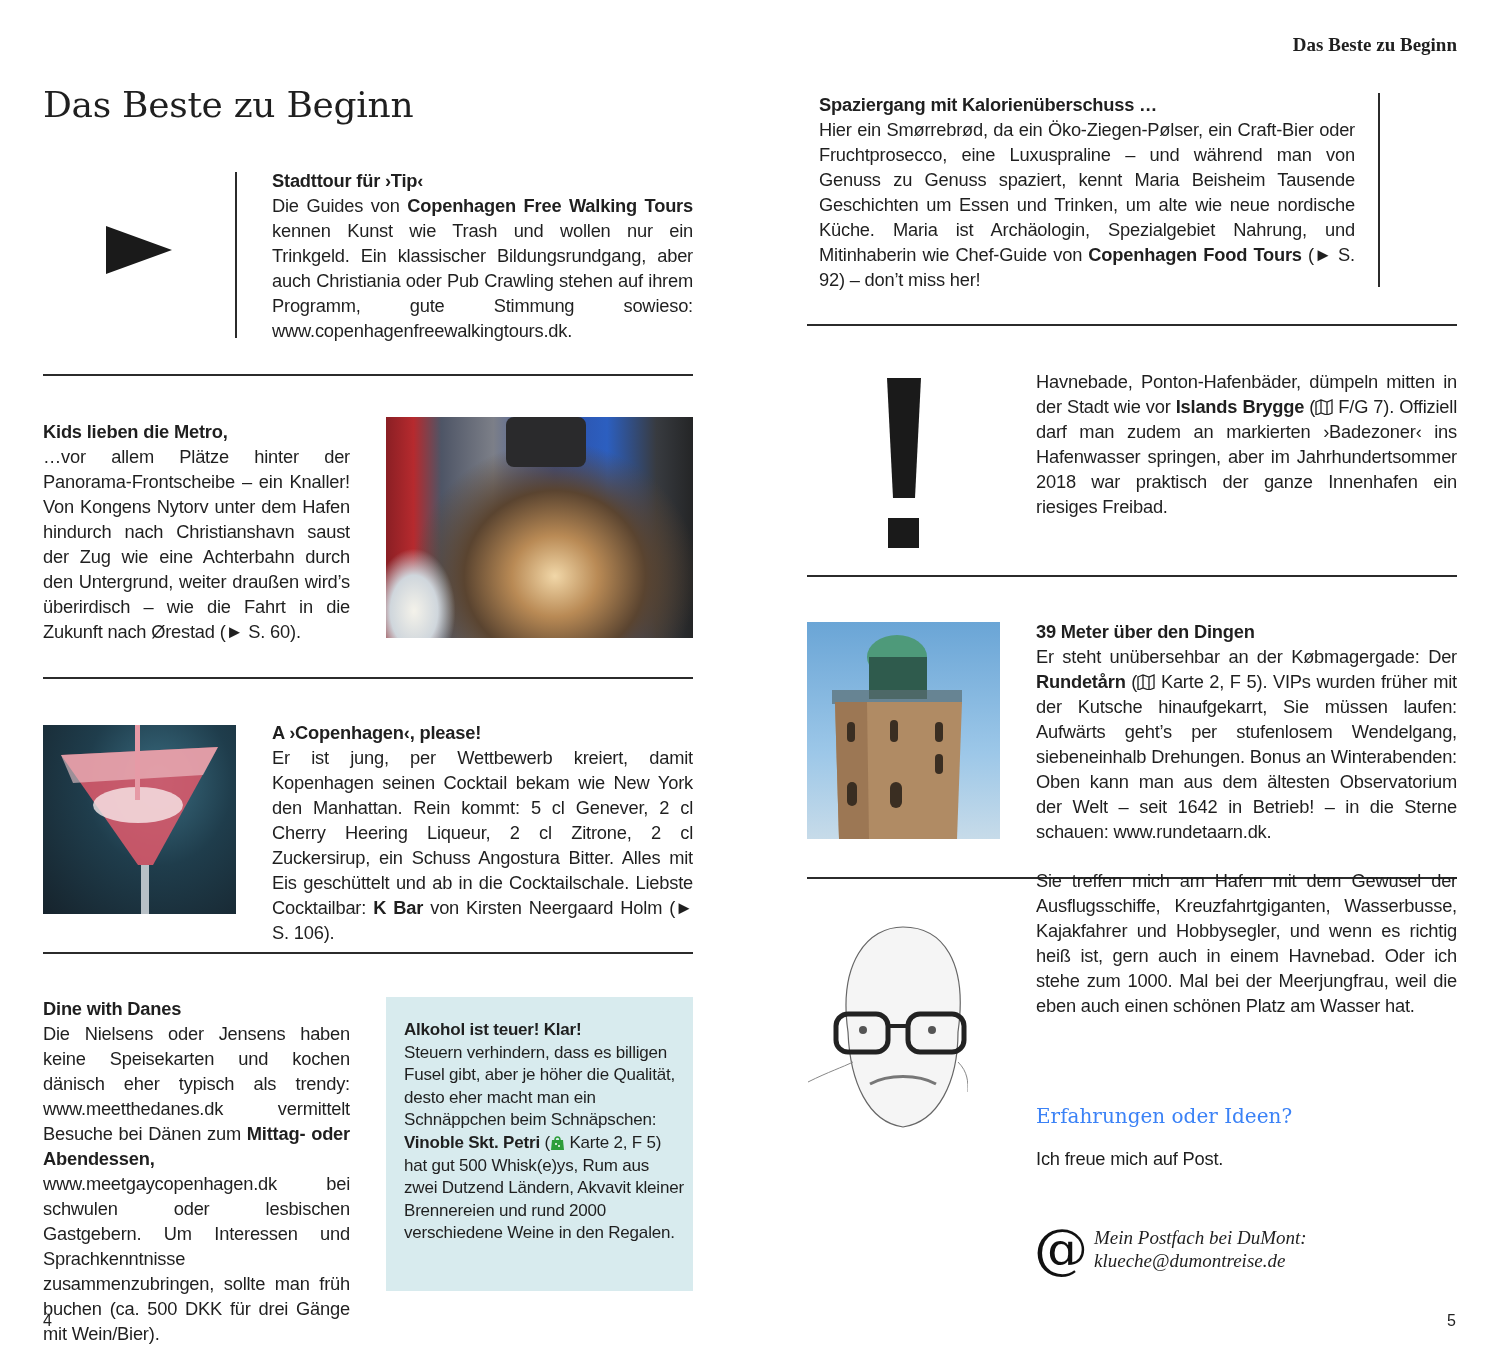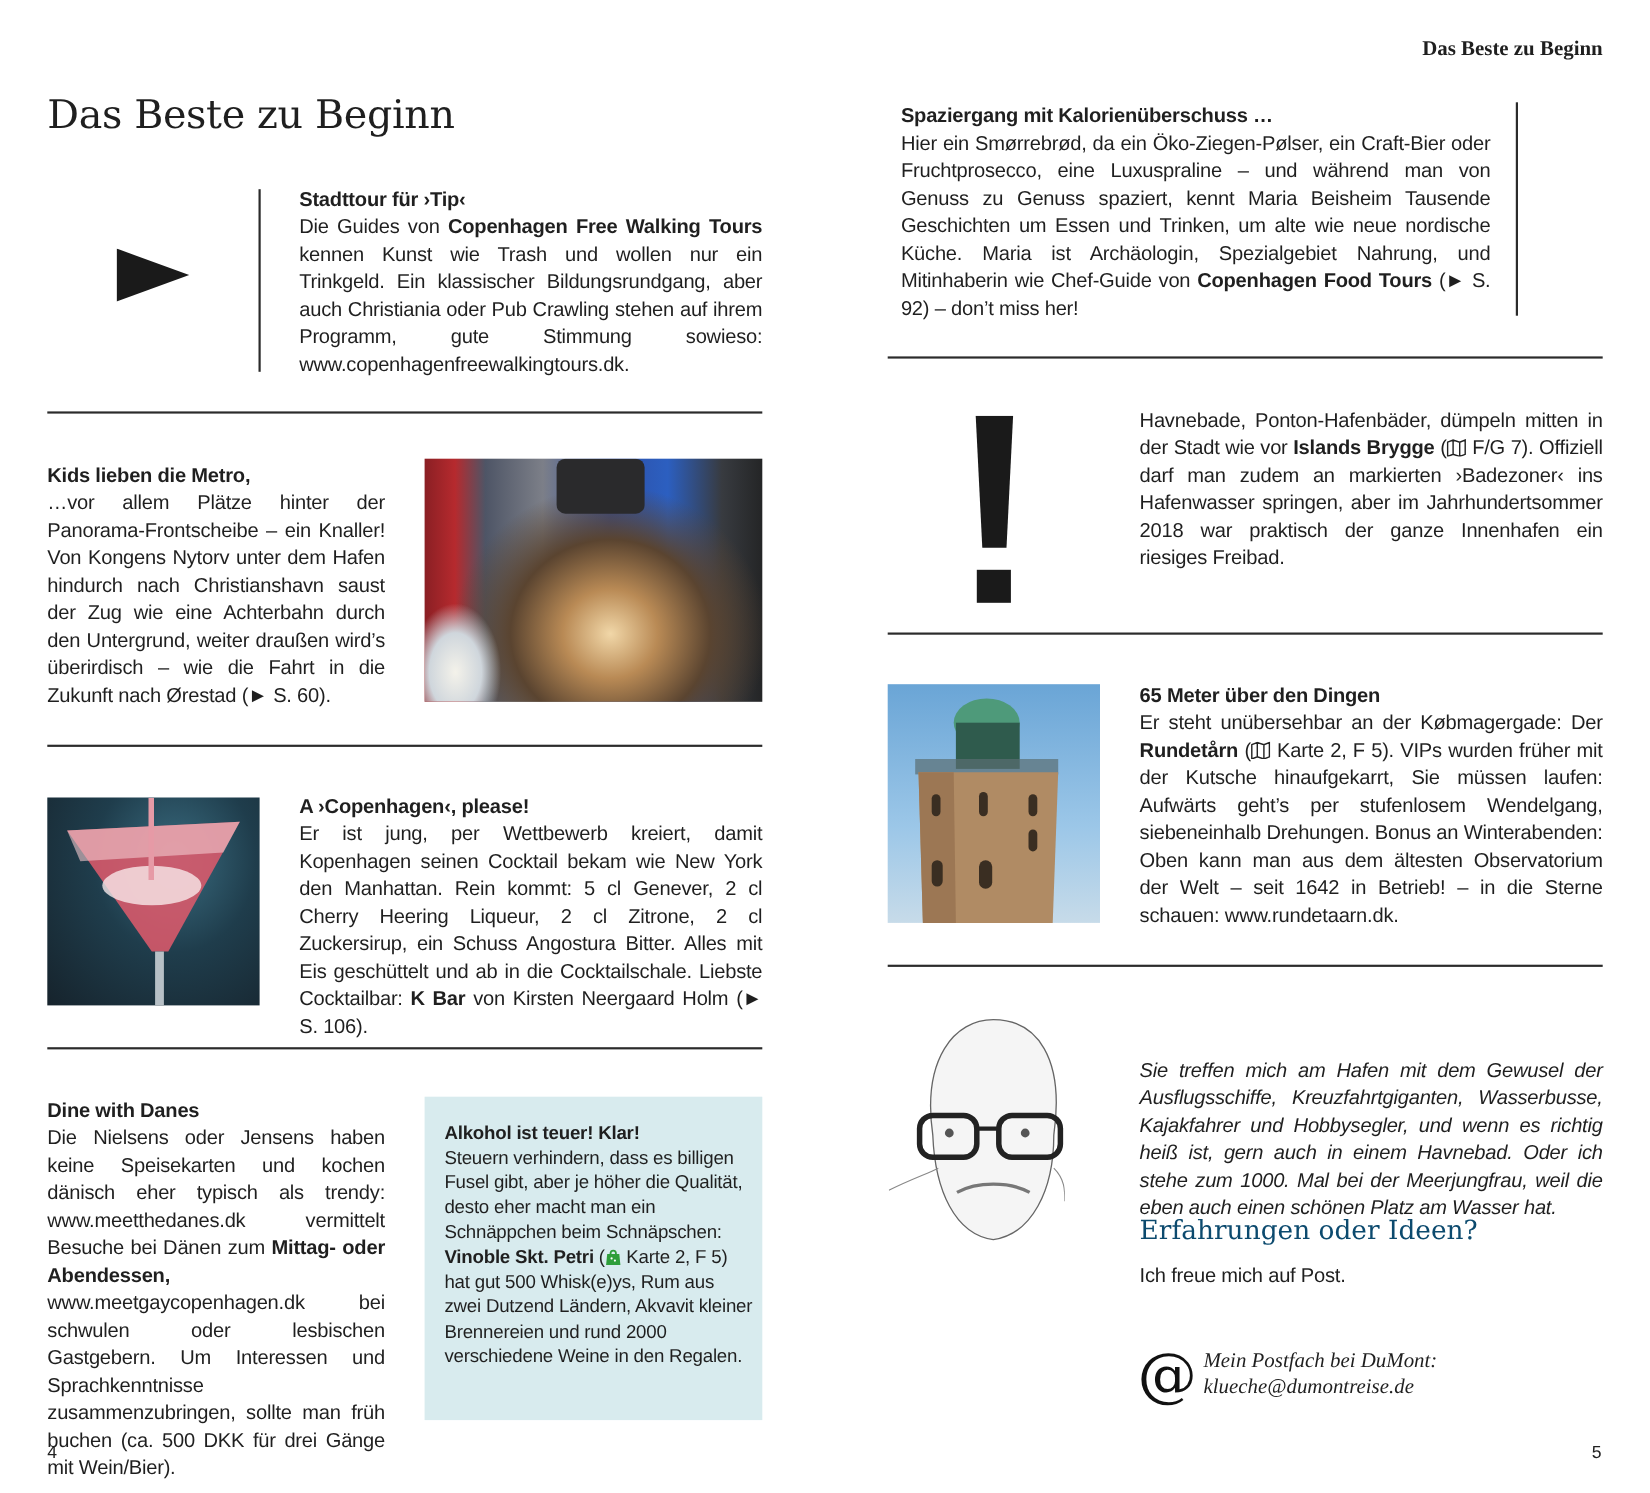--- a/index.html
+++ b/index.html
@@ -11,21 +11,21 @@
   .justify { text-align: justify; }
   .head { font-weight: bold; }
   b { font-weight: bold; }
   .rule { position: absolute; height: 2px; background: #2b2b2b; }
   .vrule { position: absolute; width: 2px; background: #2b2b2b; }
   .title { font-family: "DejaVu Serif", serif; font-size: 36px; color: #1f1f1f; letter-spacing: -0.3px; }
   .runhead { font-family: "Liberation Serif", serif; font-weight: bold; font-size: 19px; }
   .pagenum { font-size: 16px; color: #222; }
   .img { position: absolute; overflow: hidden; }
   .infobox { position: absolute; background: #d8ebee; }
-  .teal-head { font-family: "DejaVu Serif", serif; color: #0c4a6e; font-size: 24px; }
+  .teal-head { font-family: "DejaVu Serif", serif; color: #3b82f6; font-size: 20px; }
   .mail { font-family: "Liberation Serif", serif; font-style: italic; font-size: 19px; line-height: 23px; }
   .icon-inline { display: inline-block; vertical-align: -2px; }
 </style>
 </head>
 <body>
 
 <div class="abs runhead" style="right:43px; top:34px;">Das Beste zu Beginn</div>
 
 <div class="abs title" style="left:43px; top:84px;">Das Beste zu Beginn</div>
 
@@ -121,40 +121,40 @@
       <rect x="40" y="100" width="8" height="20" rx="4"></rect>
       <rect x="83" y="98" width="8" height="22" rx="4"></rect>
       <rect x="128" y="100" width="8" height="20" rx="4"></rect>
       <rect x="40" y="160" width="10" height="24" rx="5"></rect>
       <rect x="83" y="160" width="12" height="26" rx="6"></rect>
       <rect x="128" y="132" width="8" height="20" rx="4"></rect>
     </g>
   </svg>
 </div>
 <div class="abs body-text justify" style="left:1036px; top:619px; width:421px;">
-  <div class="head">65 Meter über den Dingen</div>
+  <div class="head">39 Meter über den Dingen</div>
   <span>Er steht unübersehbar an der Købmagergade: Der </span><b>Rundetårn</b> (<svg class="icon-inline" width="18" height="16">
       <path d="M1,3 L6,1 L12,3 L17,1 L17,14 L12,16 L6,14 L1,16 Z M6,1 L6,14 M12,3 L12,16" stroke="#222" stroke-width="1.3" fill="none"></path>
     </svg><span> Karte 2, F 5).</span><span> VIPs wurden früher mit der Kutsche hinaufgekarrt, Sie müssen laufen: Aufwärts geht’s per stufenlosem Wendelgang, siebeneinhalb Drehungen. Bonus an Winterabenden: Oben kann man aus dem ältesten Observatorium der Welt – seit 1642 in Betrieb! – in die Sterne schauen: www.rundetaarn.dk.</span>
 </div>
 
 <div class="rule" style="left:807px; top:877px; width:650px;"></div>
 
 <svg class="abs" style="left:808px; top:922px;" width="160" height="225">
   <path d="M40,110 C30,40 60,5 95,5 C135,5 160,40 150,110 C150,160 130,200 95,205 C60,200 42,160 40,110 Z" fill="#f5f5f5" stroke="#666" stroke-width="1.2"></path>
   <rect x="28" y="92" width="52" height="38" rx="12" fill="none" stroke="#222" stroke-width="5"></rect>
   <rect x="100" y="92" width="56" height="38" rx="12" fill="none" stroke="#222" stroke-width="5"></rect>
   <line x1="80" y1="104" x2="100" y2="104" stroke="#222" stroke-width="4"></line>
   <circle cx="55" cy="108" r="4" fill="#555"></circle>
   <circle cx="124" cy="108" r="4" fill="#555"></circle>
   <path d="M62,162 C80,152 110,152 128,162" stroke="#777" stroke-width="3" fill="none"></path>
   <path d="M0,160 C20,150 35,145 45,140" stroke="#888" stroke-width="1" fill="none"></path>
   <path d="M150,140 C160,150 160,160 160,170" stroke="#888" stroke-width="1" fill="none"></path>
 </svg>
-<div class="abs body-text justify" style="left:1036px; top:960px; width:421px;font-style:italic;">Sie treffen mich am Hafen mit dem Gewusel der Ausflugsschiffe, Kreuzfahrtgiganten, Wasserbusse, Kajakfahrer und Hobbysegler, und wenn es richtig heiß ist, gern auch in einem Havnebad. Oder ich stehe zum 1000. Mal bei der Meerjungfrau, weil die eben auch einen schönen Platz am Wasser hat.</div>
+<div class="abs body-text justify" style="left:1036px; top:868px; width:421px;">Sie treffen mich am Hafen mit dem Gewusel der Ausflugsschiffe, Kreuzfahrtgiganten, Wasserbusse, Kajakfahrer und Hobbysegler, und wenn es richtig heiß ist, gern auch in einem Havnebad. Oder ich stehe zum 1000. Mal bei der Meerjungfrau, weil die eben auch einen schönen Platz am Wasser hat.</div>
 
 <div class="abs teal-head" style="left:1036px; top:1104px;">Erfahrungen oder Ideen?</div>
 <div class="abs body-text" style="left:1036px; top:1146px;">Ich freue mich auf Post.</div>
 
 <div class="abs" style="left:1034px; top:1220px; font-family:'DejaVu Serif', serif; font-size:54px; line-height:60px; color:#111;">@</div>
 <div class="abs mail" style="left:1094px; top:1226px;">
   <div>Mein Postfach bei DuMont:</div>
   <div>klueche@dumontreise.de</div>
 </div>
 

